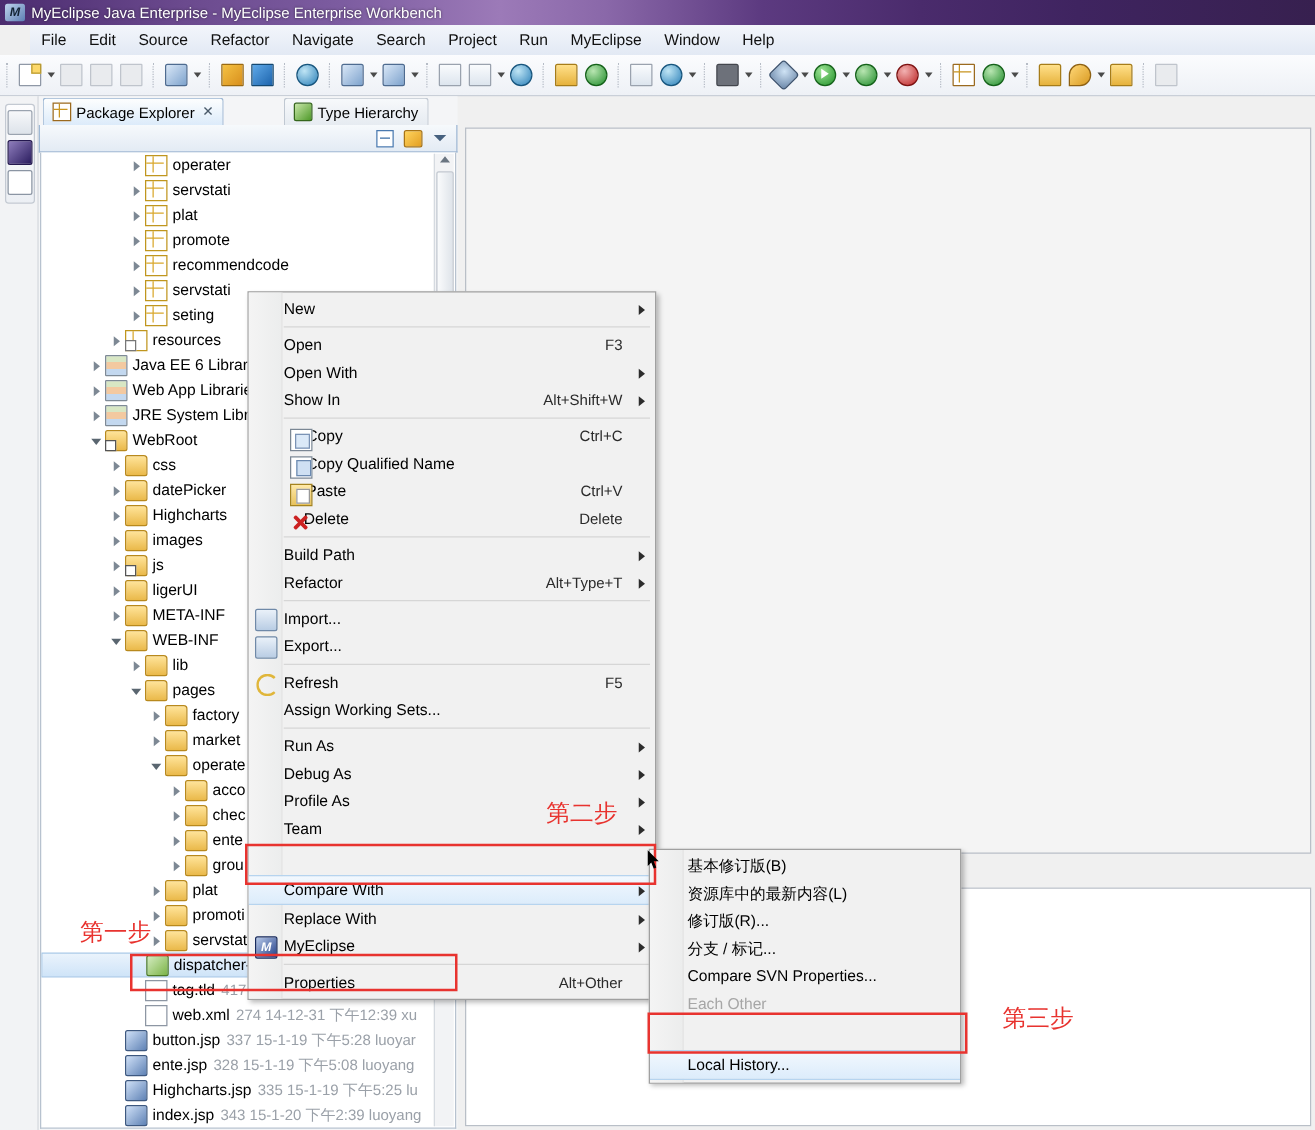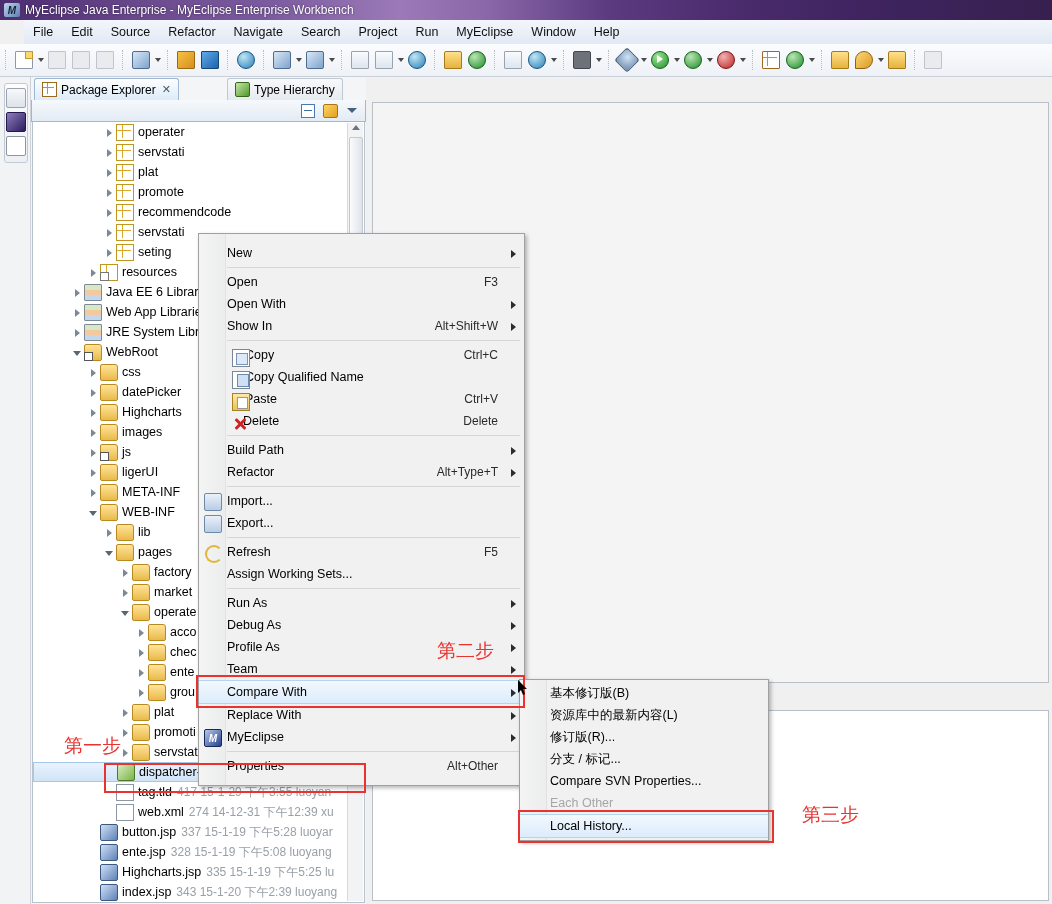--- a/index.html
+++ b/index.html
@@ -182,27 +182,27 @@
   .bic.srv{background:linear-gradient(to bottom,#dfe6ee,#aebccb);border:1px solid #6e7d8e;border-radius:2px;}
   .bic.con{background:linear-gradient(to bottom,#cfe3f6,#6f9fd0);border:1px solid #3f6d9e;border-radius:2px;}
   .btab .xc{margin-left:6px;color:#4a5a6a;font-size:11px;}
   #bottom .bbody{position:absolute;left:4px;top:24px;right:3px;bottom:3px;background:#fff;border:1px solid #b9bfc7;}
 
   
   #ctxmenu{
     position:absolute;left:198px;top:233px;width:325px;
     background:#f1f1f1;border:1px solid #a0a0a0;
     box-shadow:2px 2px 4px rgba(0,0,0,.28);z-index:50;
-    padding:8px 0;
+    padding:2px 0;
   }
   #ctxmenu .gut{position:absolute;left:0;top:0;bottom:0;width:26px;
     background:linear-gradient(to right,#f4f4f4,#eceded);border-right:1px solid #e2e2e2;}
   .cm-item{position:relative;height:22px;display:flex;align-items:center;
     padding-left:28px;padding-right:8px;font-size:12.5px;cursor:default;z-index:2;}
-  .cm-item.hl{background:linear-gradient(to bottom,#f2f8fe,#dcecfb);border-top:1px solid #b6d4ef;border-bottom:1px solid #b6d4ef;}
+  .cm-item.hl{background:linear-gradient(to bottom,#f2f8fe,#dcecfb);border-top:1px solid #b6d4ef;border-bottom:1px solid #b6d4ef;margin-top:26px;}
   .cm-item .cm-ic{position:absolute;left:5px;top:3px;width:16px;height:16px;}
   .cm-label{flex:1;white-space:nowrap;}
   .cm-accel{color:#2a2a2a;font-size:12px;margin-left:12px;white-space:nowrap;}
   .cm-sub{width:10px;margin-left:8px;position:relative;}
   .cm-sub:after{content:"";position:absolute;right:0;top:-3px;
     border-left:5px solid #2c2c2c;border-top:4px solid transparent;border-bottom:4px solid transparent;}
   .cm-sep{height:1px;background:#d6d6d6;margin:3px 4px 3px 28px;position:relative;z-index:2;}
 
   .mic.copy{background:#fff;border:1px solid #7b8794;position:relative;}
   .mic.copy:after{content:"";position:absolute;left:3px;top:3px;width:10px;height:10px;background:#dbe9f8;border:1px solid #7b93b5;}

